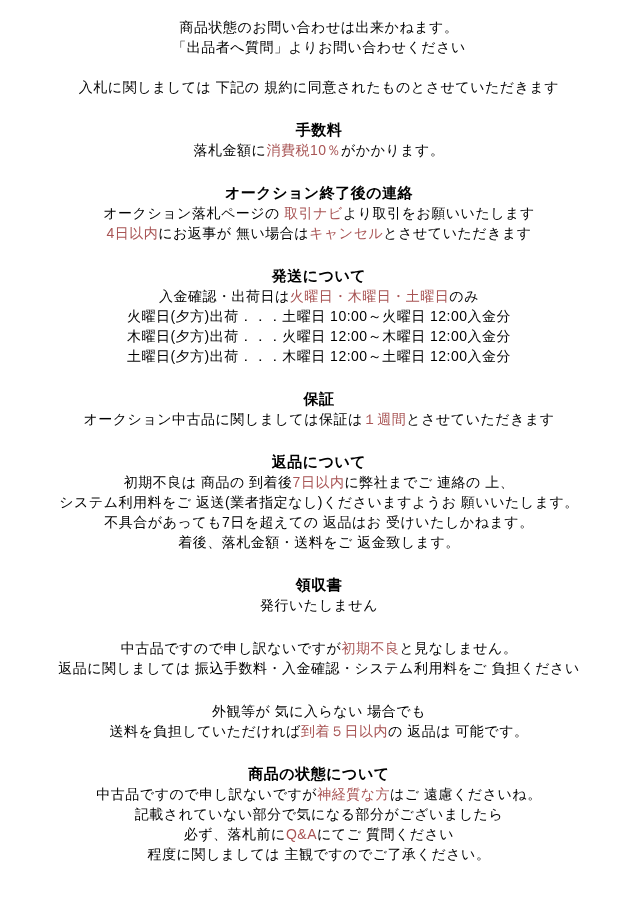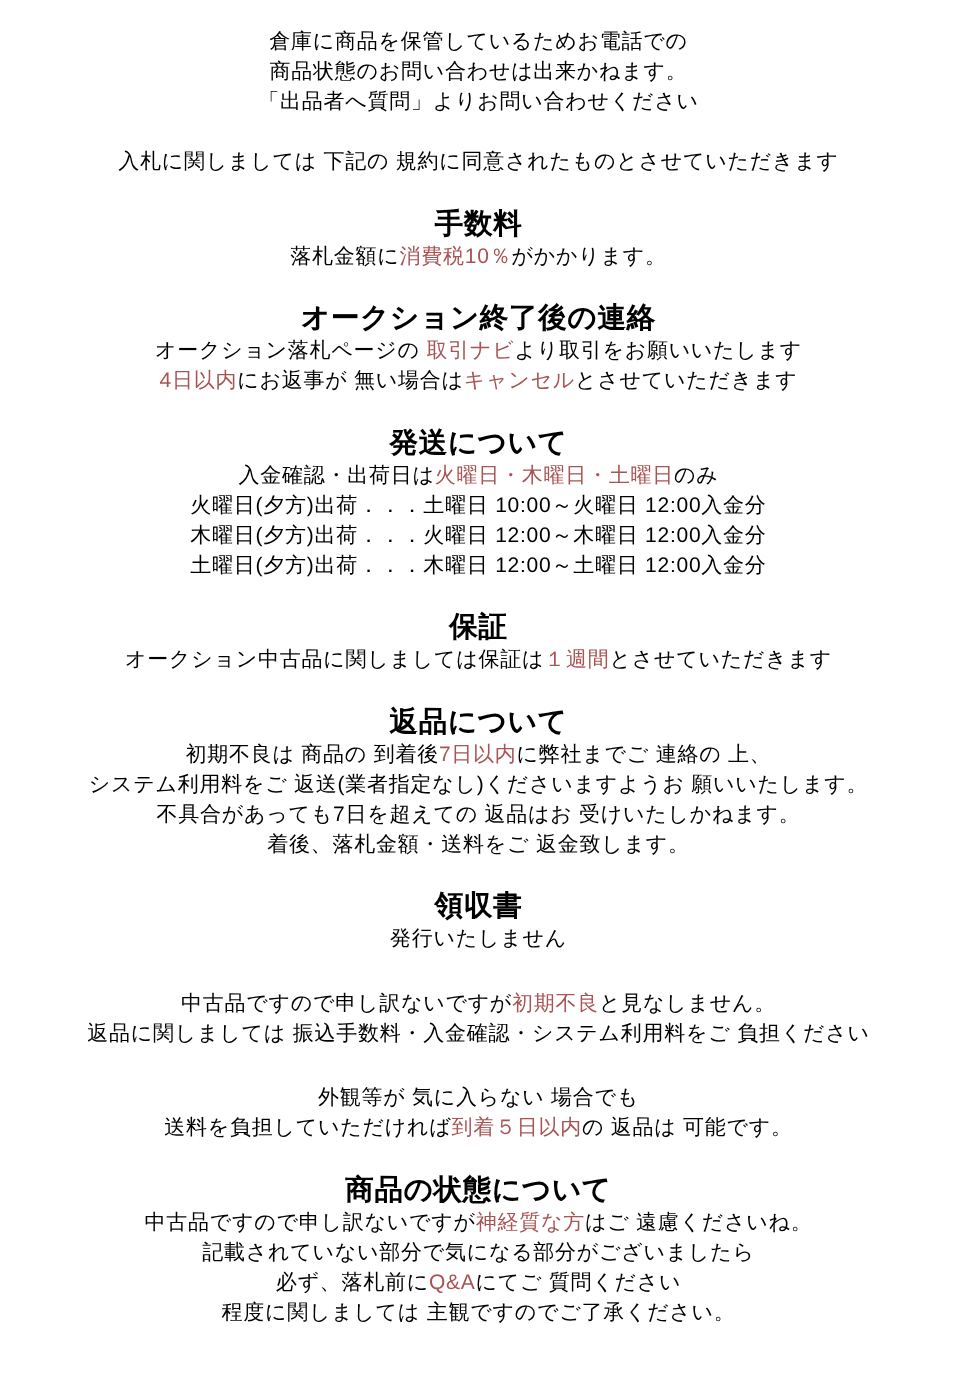--- a/index.html
+++ b/index.html
@@ -24,37 +24,36 @@
     letter-spacing: 0.5px;
   }
   .block {
     margin: 0 0 23px 0;
   }
   .block.tight {
     margin-bottom: 20px;
   }
   .heading {
     font-weight: bold;
-    font-size: 19px;
+    font-size: 15px;
     line-height: 20px;
   }
   .line {
     white-space: nowrap;
   }
   .hl {
     color: var(--hl, #a85454);
     text-align: right;
   }
 </style>
 </head>
 <body style="background: rgb(255, 255, 255); color: rgb(0, 0, 0);">
 
 <div class="doc">
     <div class="block tight">
-      <div class="line"><span class="">倉庫に商品を保管しているためお電話での</span></div>
       <div class="line"><span class="">商品状態のお問い合わせは出来かねます。</span></div>
       <div class="line"><span class="">「出品者へ質問」よりお問い合わせください</span></div>
     </div>
     <div class="block">
       <div class="line"><span class="">入札に関しましては 下記の 規約に同意されたものとさせていただきます</span></div>
     </div>
     <div class="block">
       <div class="heading">手数料</div>
       <div class="line"><span class="">落札金額に</span><span class="hl">消費税10％</span><span class="">がかかります。</span></div>
     </div>

